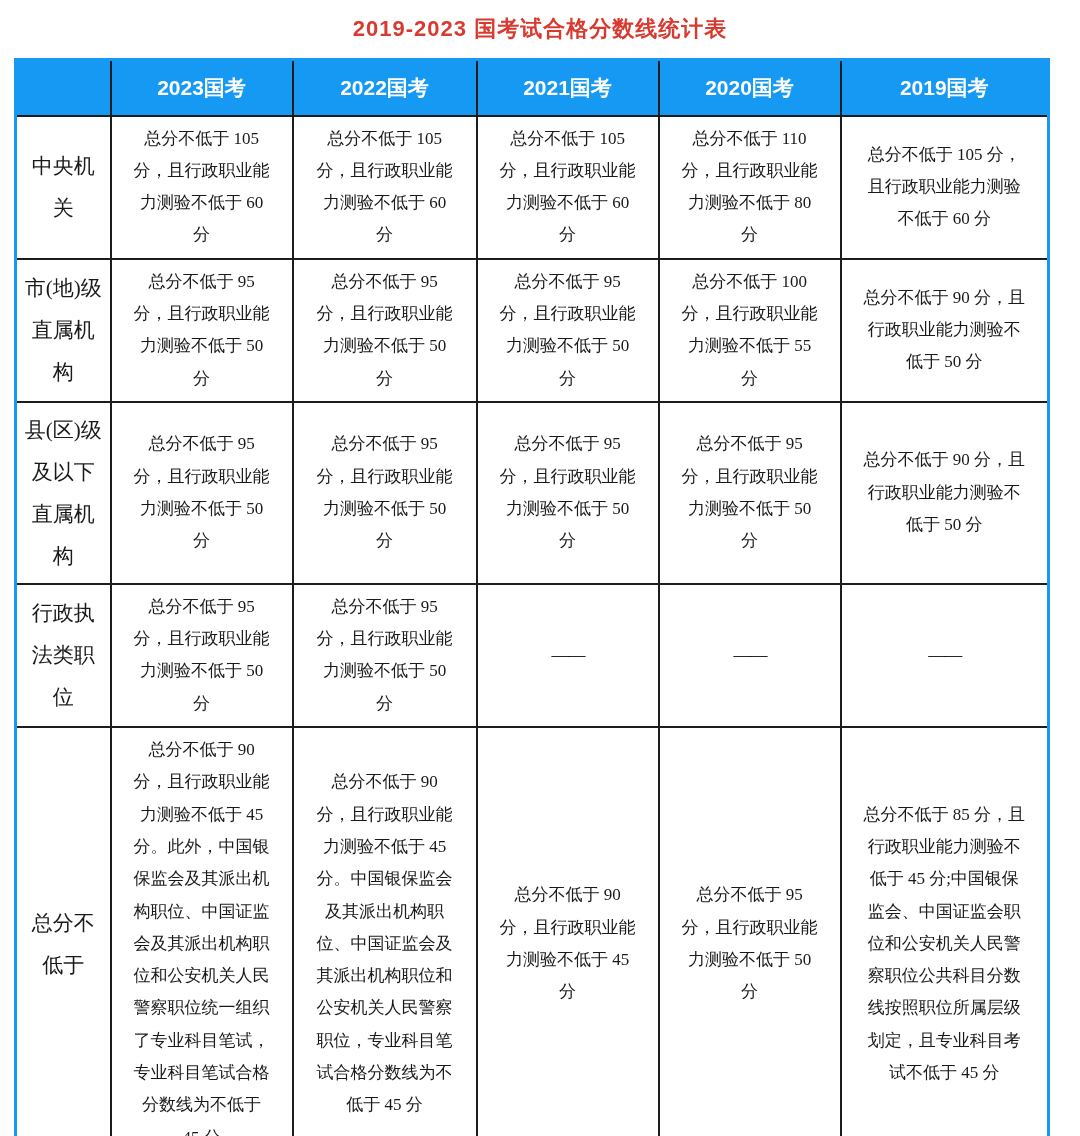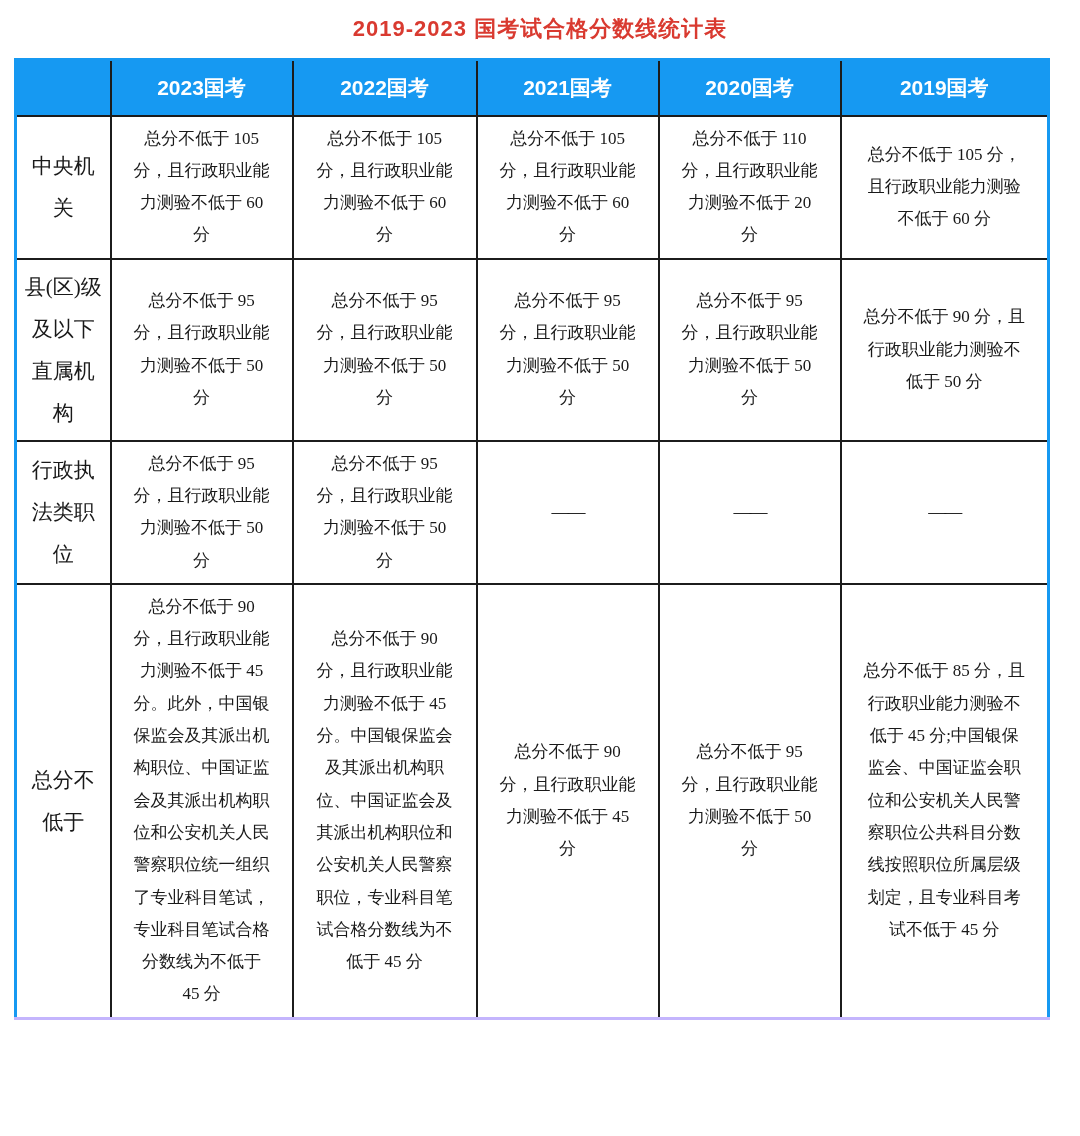--- a/index.html
+++ b/index.html
@@ -109,22 +109,30 @@
         <th>2020国考</th>
         <th>2019国考</th>
       </tr>
     </thead>
     <tbody>
       <tr class="r1">
         <td class="row-label">中央机关</td>
         <td>总分不低于 105 分，且行政职业能力测验不低于 60 分</td>
         <td>总分不低于 105 分，且行政职业能力测验不低于 60 分</td>
         <td>总分不低于 105 分，且行政职业能力测验不低于 60 分</td>
-        <td>总分不低于 110 分，且行政职业能力测验不低于 20 分</td>
+        <td>总分不低于 110 分，且行政职业能力测验不低于 80 分</td>
         <td>总分不低于 105 分，且行政职业能力测验不低于 60 分</td>
+      </tr>
+      <tr class="r3">
+        <td class="row-label">市(地)级直属机构</td>
+        <td>总分不低于 95 分，且行政职业能力测验不低于 50 分</td>
+        <td>总分不低于 95 分，且行政职业能力测验不低于 50 分</td>
+        <td>总分不低于 95 分，且行政职业能力测验不低于 50 分</td>
+        <td>总分不低于 100 分，且行政职业能力测验不低于 55 分</td>
+        <td>总分不低于 90 分，且行政职业能力测验不低于 50 分</td>
       </tr>
       <tr class="r4">
         <td class="row-label">县(区)级及以下直属机构</td>
         <td>总分不低于 95 分，且行政职业能力测验不低于 50 分</td>
         <td>总分不低于 95 分，且行政职业能力测验不低于 50 分</td>
         <td>总分不低于 95 分，且行政职业能力测验不低于 50 分</td>
         <td>总分不低于 95 分，且行政职业能力测验不低于 50 分</td>
         <td>总分不低于 90 分，且行政职业能力测验不低于 50 分</td>
       </tr>
       <tr class="r5">

